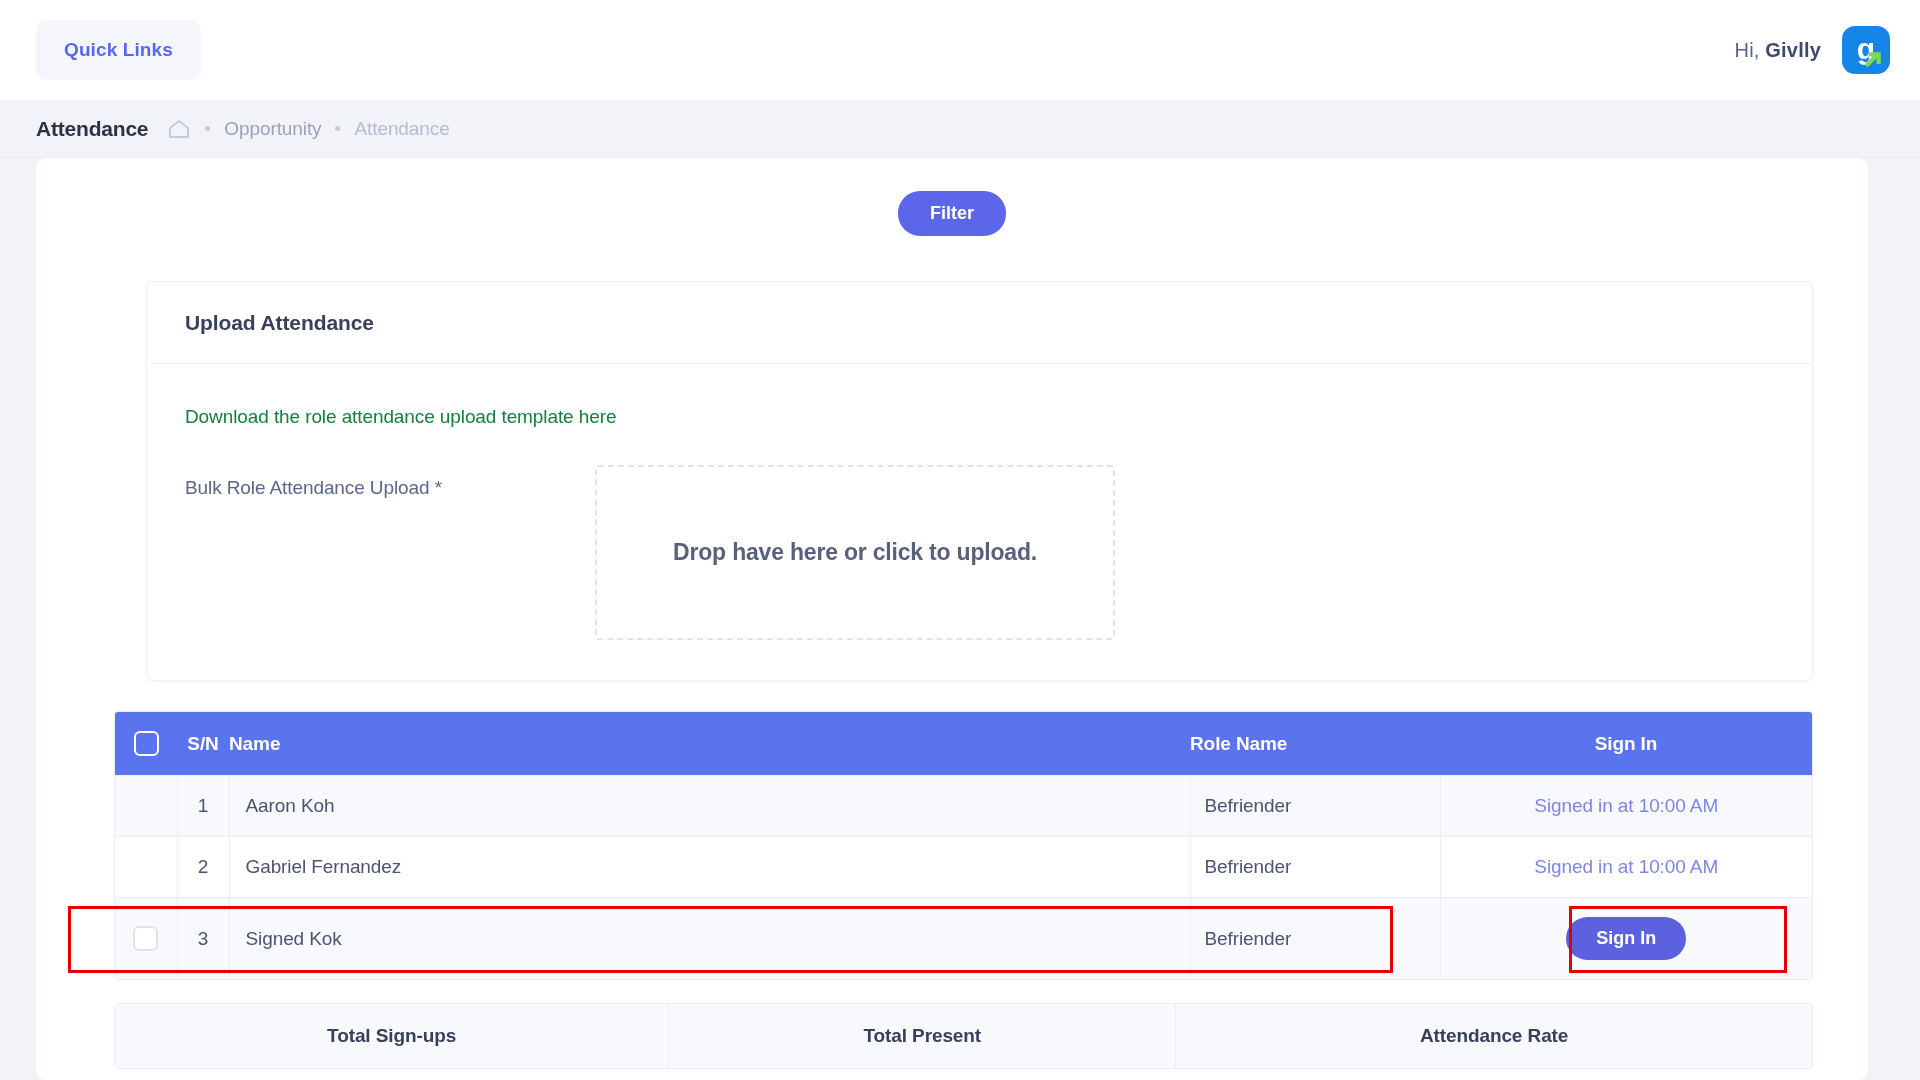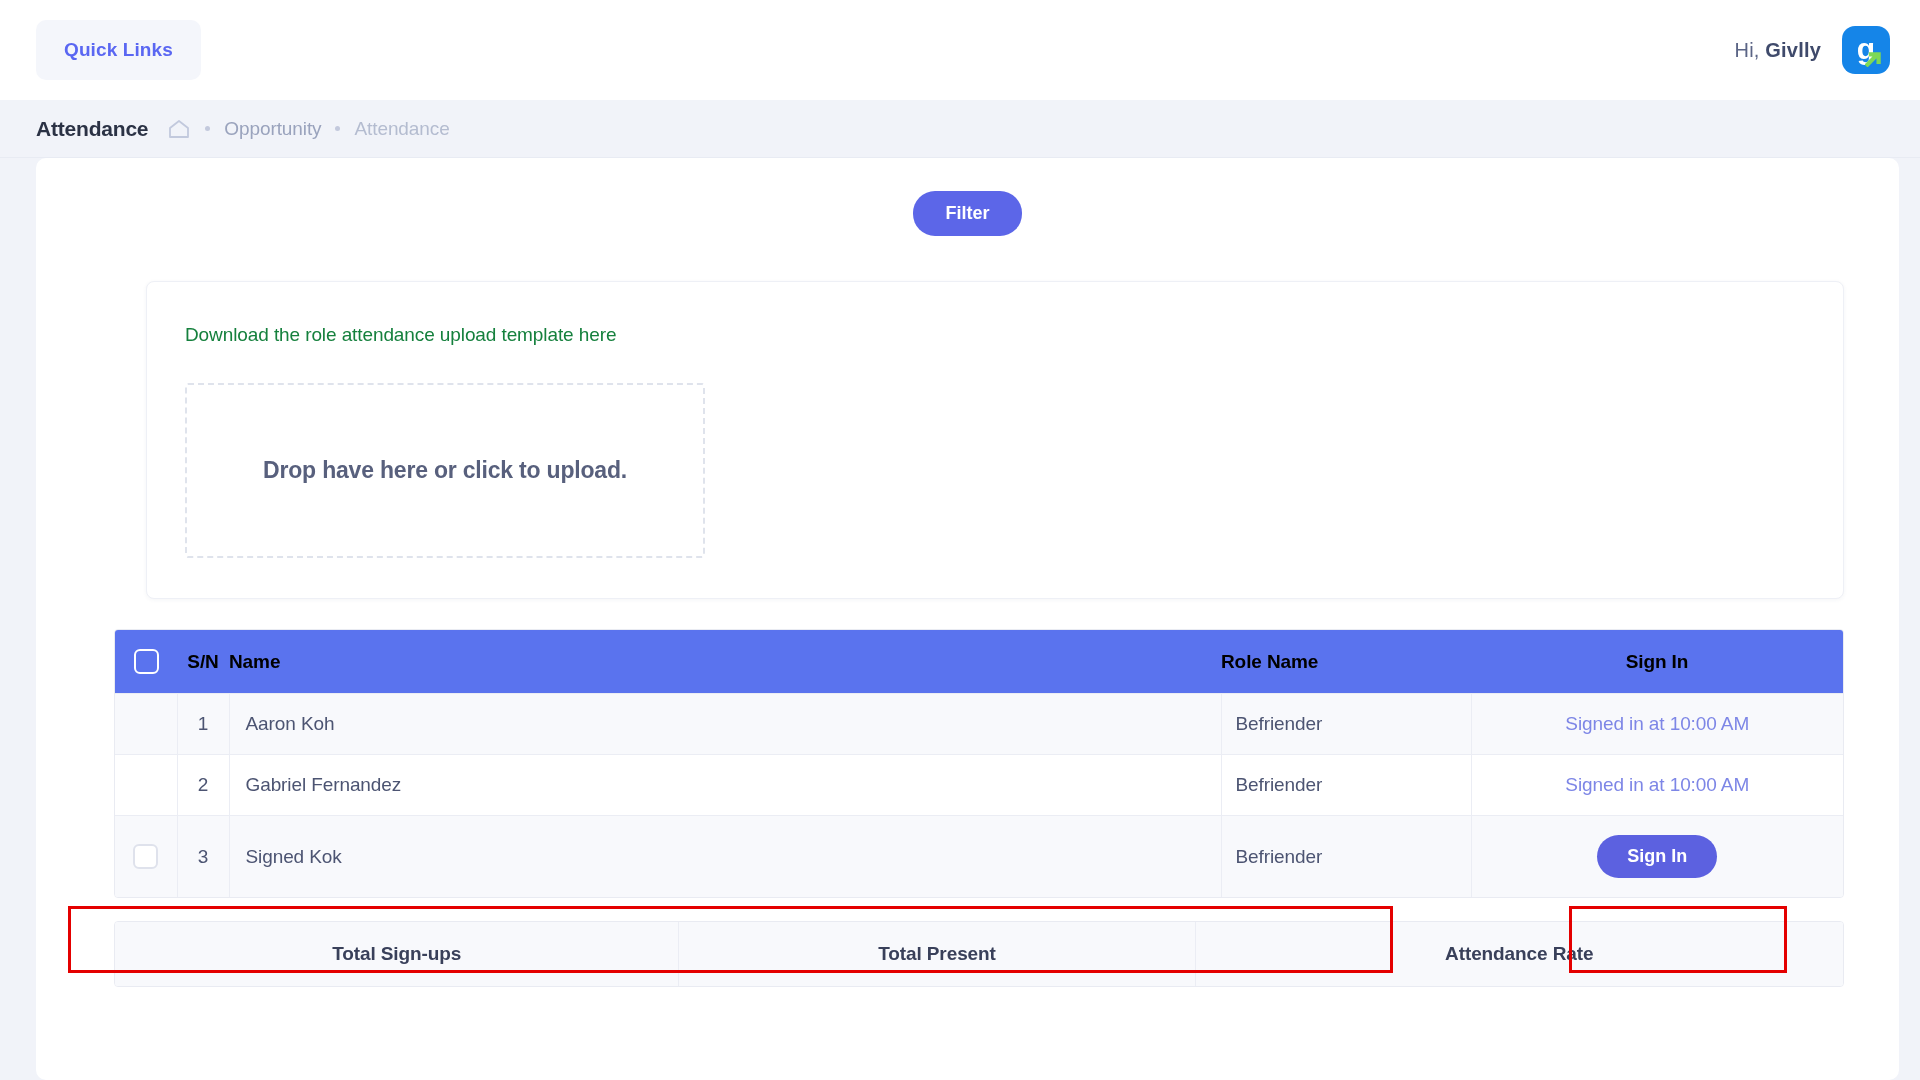--- a/index.html
+++ b/index.html
@@ -98,21 +98,21 @@
     font-size: 19px;
     color: #9aa3bd;
     cursor: pointer;
     letter-spacing: -0.1px;
   }
   .crumb-link.last { color: #b4bcd0; }
 
   
   .page-body {
     background: #f1f3f9;
-    padding: 0 21px 0 36px;
+    padding: 0 52px 0 36px;
     height: calc(1080px - 158px);
   }
   .main-card {
     background: #ffffff;
     border-radius: 10px;
     min-height: 100%;
     padding: 24px 0 0 0;
     position: relative;
   }
 
@@ -202,21 +202,21 @@
   .table-wrap {
     margin: 30px 55px 0 78px;
     border: 1px solid #e9ebf2;
     border-radius: 4px;
     overflow: hidden;
     background: #ffffff;
   }
   table.att { width: 100%; border-collapse: collapse; }
   table.att thead th {
     background: #5a73ee;
-    color: #000000;
+    color: #ffffff;
     font-size: 19px;
     font-weight: 700;
     padding: 19px 0;
     text-align: left;
     letter-spacing: -0.1px;
   }
   .col-chk   { width: 62px; text-align: center !important; }
   .col-sn    { width: 52px; text-align: center !important; }
   .col-name  { }
   .col-role  { width: 250px; }
@@ -332,24 +332,28 @@
 </div>
 
 <div class="page-body">
   <div class="main-card">
 
     <div class="filter-row">
       <button class="filter-btn">Filter</button>
     </div>
 
     <div class="upload-card">
+      <div class="upload-card-head">
+        <h2>Upload Attendance</h2>
+      </div>
       <div class="upload-card-body">
         <a class="download-link">Download the role attendance upload template here</a>
 
         <div class="upload-field-row">
+          <div class="upload-label">Bulk Role Attendance Upload *</div>
           <div class="dropzone">
             <span class="dropzone-text">Drop have here or click to upload.</span>
           </div>
         </div>
       </div>
     </div>
 
     <div class="table-wrap">
       <table class="att">
         <thead>

